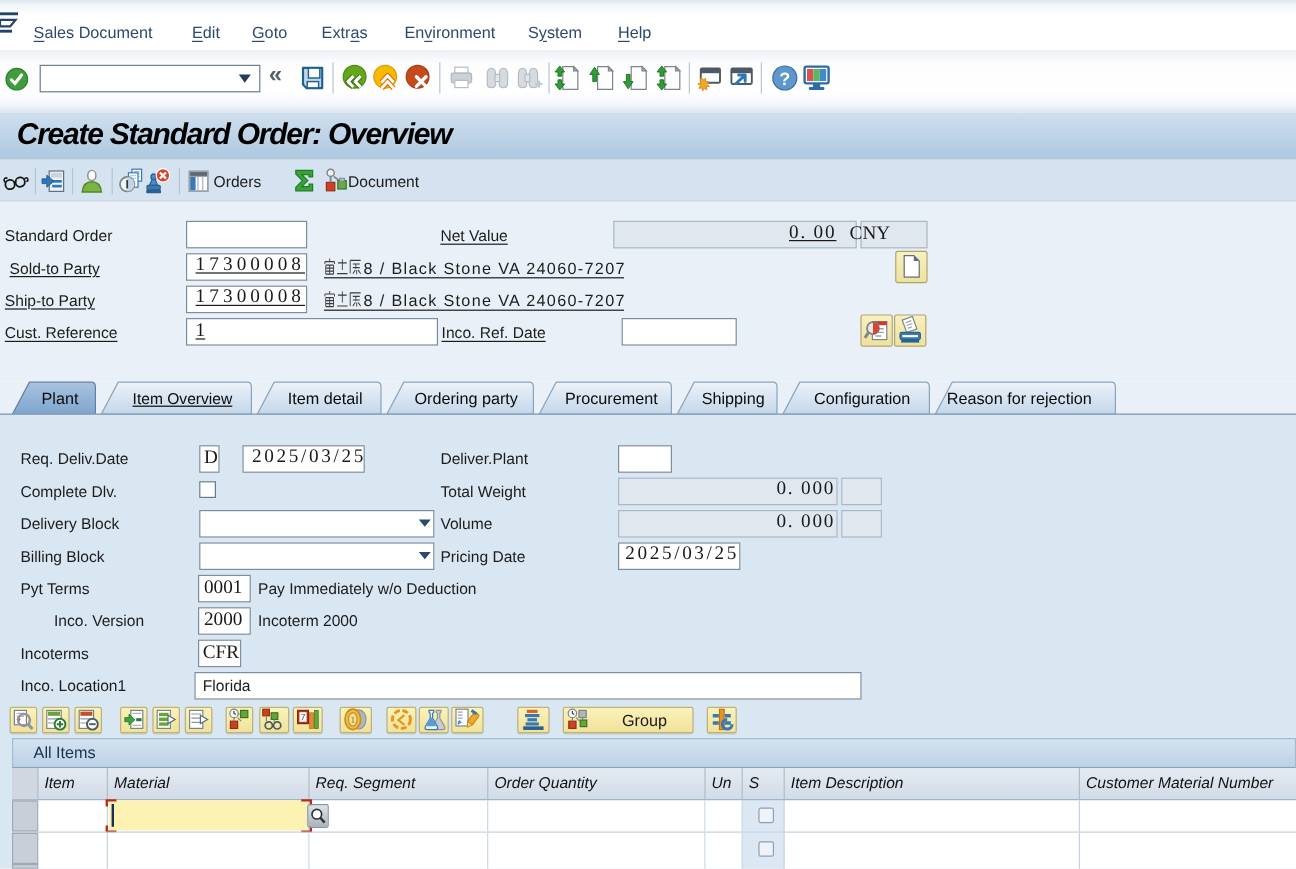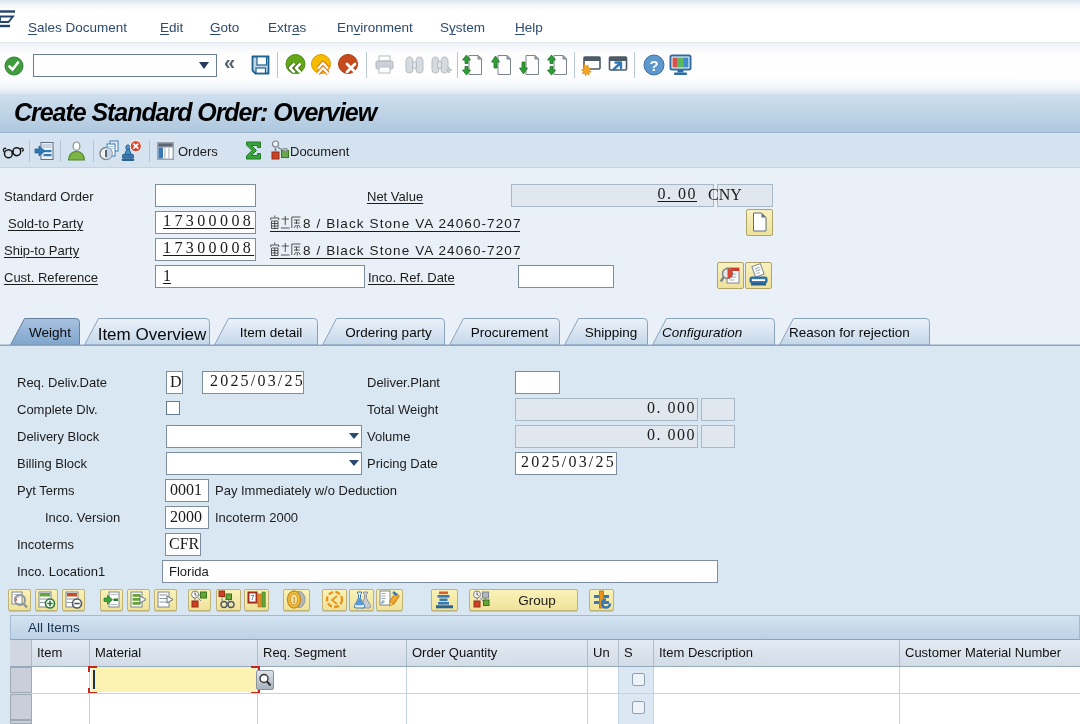--- a/index.html
+++ b/index.html
@@ -276,27 +276,27 @@
 <path d="M24.5 0.5 H76 Q79.5 0.5 79.5 4.5 V27 H10.5 Z" fill="url(#gsel)" stroke="#64809f"></path>
 <path d="M98.5 0.5 H206 Q209.5 0.5 209.5 4.5 V27 H84.5 Z" fill="url(#gtab)" stroke="#8aa3bd"></path>
 <path d="M228.5 0.5 H314 Q317.5 0.5 317.5 4.5 V27 H214.5 Z" fill="url(#gtab)" stroke="#8aa3bd"></path>
 <path d="M336.5 0.5 H441 Q444.5 0.5 444.5 4.5 V27 H322.5 Z" fill="url(#gtab)" stroke="#8aa3bd"></path>
 <path d="M463.5 0.5 H556 Q559.5 0.5 559.5 4.5 V27 H449.5 Z" fill="url(#gtab)" stroke="#8aa3bd"></path>
 <path d="M578.5 0.5 H644 Q647.5 0.5 647.5 4.5 V27 H564.5 Z" fill="url(#gtab)" stroke="#8aa3bd"></path>
 <path d="M666.5 0.5 H771 Q774.5 0.5 774.5 4.5 V27 H652.5 Z" fill="url(#gtab)" stroke="#8aa3bd"></path>
 <path d="M793.5 0.5 H926 Q929.5 0.5 929.5 4.5 V27 H779.5 Z" fill="url(#gtab)" stroke="#8aa3bd"></path>
 <rect x="0" y="26.5" width="1080" height="1.5" fill="#8ea6bf"></rect>
 </svg>
-<div class="ab" style="left:20px;top:325px;width:60px;text-align:center;font-size:13.5px;color:#0a0a0a;white-space:nowrap;">Weight</div>
-<div class="ab" style="left:94px;top:325px;width:116px;text-align:center;font-size:17px;color:#0a0a0a;white-space:nowrap;">Item Overview</div>
+<div class="ab" style="left:20px;top:325px;width:60px;text-align:center;font-size:13.5px;color:#0a0a0a;white-space:nowrap;">Plant</div>
+<div class="ab" style="left:94px;top:325px;width:116px;text-align:center;font-size:13px;color:#0a0a0a;white-space:nowrap;text-decoration:underline;">Item Overview</div>
 <div class="ab" style="left:224px;top:325px;width:94px;text-align:center;font-size:13.5px;color:#0a0a0a;white-space:nowrap;">Item detail</div>
 <div class="ab" style="left:332px;top:325px;width:113px;text-align:center;font-size:13.5px;color:#0a0a0a;white-space:nowrap;">Ordering party</div>
 <div class="ab" style="left:459px;top:325px;width:101px;text-align:center;font-size:13.5px;color:#0a0a0a;white-space:nowrap;">Procurement</div>
 <div class="ab" style="left:574px;top:325px;width:74px;text-align:center;font-size:13.5px;color:#0a0a0a;white-space:nowrap;">Shipping</div>
-<div class="ab" style="left:662px;top:325px;width:113px;text-align:left;font-size:13.5px;color:#0a0a0a;white-space:nowrap;font-style:italic;">Configuration</div>
+<div class="ab" style="left:662px;top:325px;width:113px;text-align:center;font-size:13.5px;color:#0a0a0a;white-space:nowrap;">Configuration</div>
 <div class="ab" style="left:789px;top:325px;width:141px;font-size:13.5px;color:#0a0a0a;white-space:nowrap;">Reason for rejection</div>
 
 <div class="ab" style="left:0;top:346px;width:1080px;height:378px;background:#d9e7f3;"></div>
 <div class="lbl" style="left:17px;top:375px;">Req. Deliv.Date</div>
 <div class="inp" style="left:166px;top:371px;width:17px;height:23px;"></div>
 <div class="ab ser" style="left:170px;top:373px;">D</div>
 <div class="inp" style="left:202px;top:371px;width:102px;height:23px;"></div>
 <div class="ab ser ls2" style="left:210px;top:372px;">2025/03/25</div>
 <div class="lbl" style="left:367px;top:375px;">Deliver.Plant</div>
 <div class="inp" style="left:515px;top:371px;width:45px;height:23px;"></div>
@@ -461,21 +461,21 @@
 <svg style="left:592px;top:590px;" width="19" height="19" viewBox="0 0 19 19">
     <rect x="7.5" y="1" width="4" height="17" fill="#e8941c" stroke="#b06a1a" stroke-width=".8"></rect>
     <path d="M2 6.5 h5 M12 6.5 h5" stroke="#3878b4" stroke-width="3"></path>
     <path d="M2 12.5 h5 M12 12.5 h5" stroke="#3878b4" stroke-width="3"></path>
     <path d="M14 9.5 a4 4 0 1 0 4 4" fill="none" stroke="#3878b4" stroke-width="2.5"></path>
   </svg>
 
 <div class="ab" style="left:10px;top:615px;width:1070px;height:25px;background:linear-gradient(#d3e2f0,#bdd2e6);border:1px solid #a4bad0;border-bottom-color:#8ba4bd;box-sizing:border-box;"></div>
 <div class="ab" style="left:28px;top:620px;font-size:13.5px;color:#17344f;">All Items</div>
 
-<div class="ab" style="left:10px;top:640px;width:1070px;height:27px;background:linear-gradient(#e3eaf2,#d2dce7);border-bottom:1px solid #95a9bc;box-sizing:border-box;">
+<div class="ab" style="left:10px;top:640px;width:1070px;height:27px;background:linear-gradient(#e3eaf2,#d2dce7);border-bottom:1px solid #95a9bc;box-sizing:border-box;font-style:italic;">
  <div class="th" style="left:0;width:22px;background:#d0d7e0;border-right:1px solid #aebdcb;"></div>
  <div class="th" style="left:22px;width:58px;">Item</div>
  <div class="th" style="left:80px;width:168px;">Material</div>
  <div class="th" style="left:248px;width:149px;">Req. Segment</div>
  <div class="th" style="left:397px;width:181px;">Order Quantity</div>
  <div class="th" style="left:578px;width:31px;">Un</div>
  <div class="th" style="left:609px;width:35px;">S</div>
  <div class="th" style="left:644px;width:246px;">Item Description</div>
  <div class="th" style="left:890px;width:180px;border-right:none;">Customer Material Number</div>
 </div>

